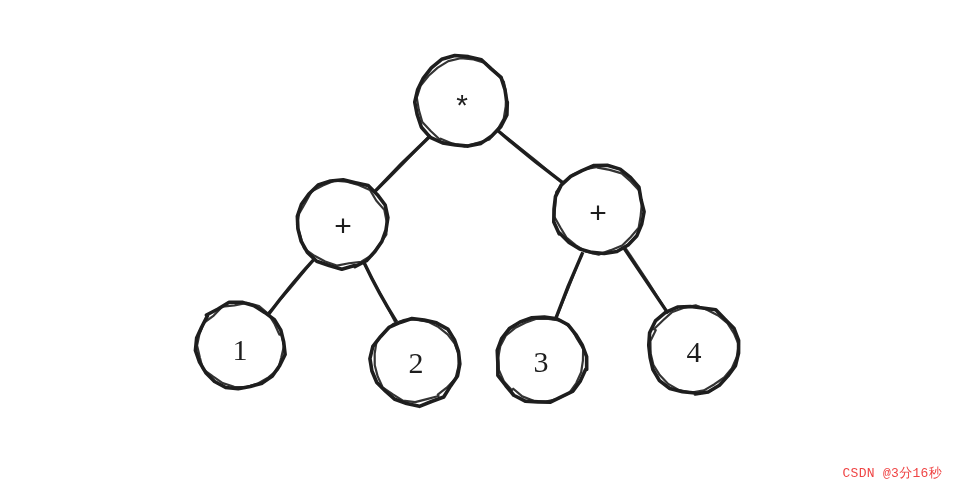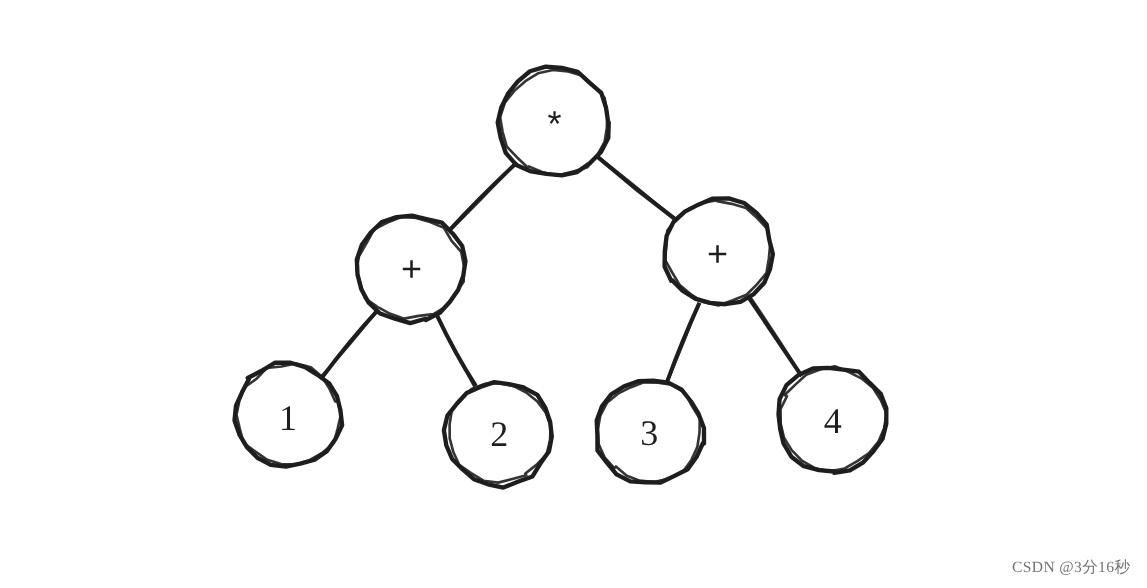--- a/index.html
+++ b/index.html
@@ -42,22 +42,22 @@
     user-select: none;
   }
   .op-label {
     font-family: "Liberation Sans", sans-serif;
     font-size: 30px;
   }
   .watermark {
     position: absolute;
     right: 14px;
     bottom: 8px;
-    color: #737373;
-    font-family: Liberation Serif, serif;
+    color: #ef4444;
+    font-family: Liberation Mono, monospace;
     font-size: 13px;
     letter-spacing: 0.3px;
     white-space: nowrap;
   }
 </style>
 </head>
 <body>
 
 <div id="canvas-root">
   <svg id="tree-svg" viewBox="0 0 956 490">

